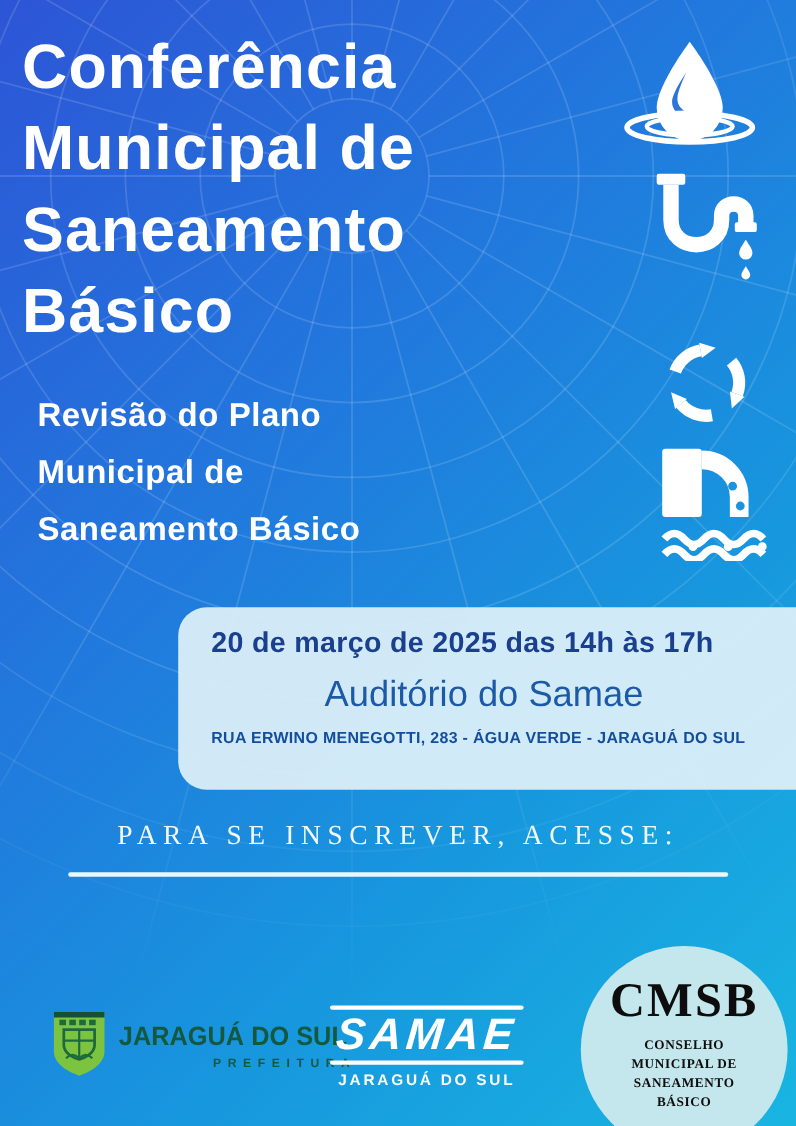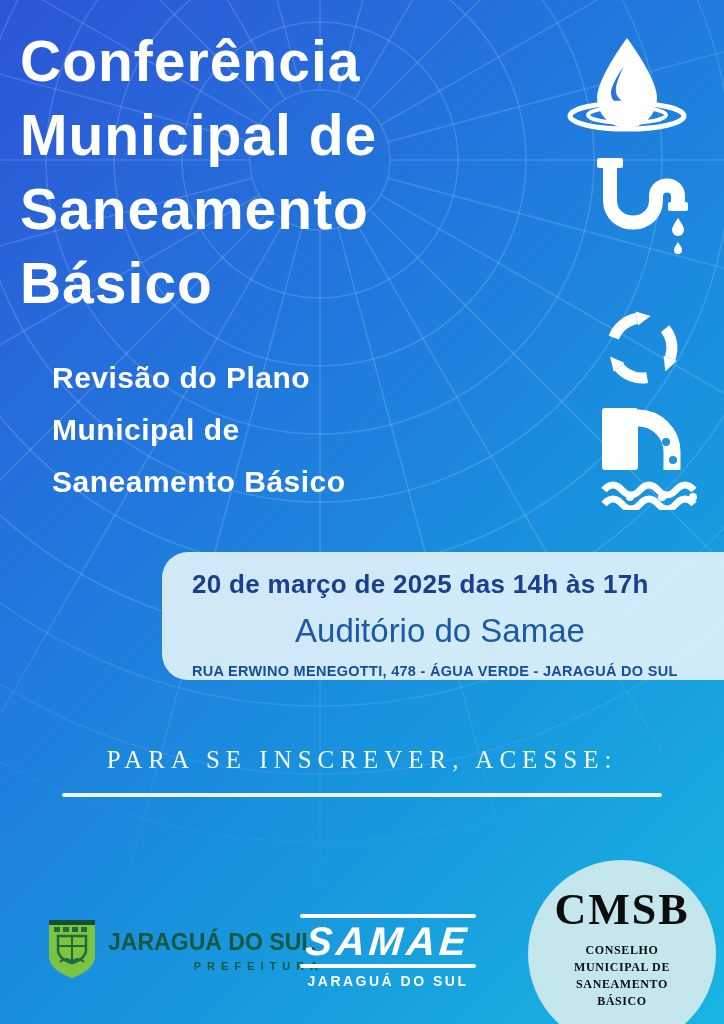--- a/index.html
+++ b/index.html
@@ -9,31 +9,31 @@
     font-family:"Liberation Sans",sans-serif;
   }
   
   .globe{position:absolute;inset:0;width:724px;height:1024px;
     -webkit-mask-image:radial-gradient(ellipse 780px 640px at 40% 27%,#000 52%,transparent 100%);
     mask-image:radial-gradient(ellipse 780px 640px at 40% 27%,#000 52%,transparent 100%);}
   .globe circle,.globe line{fill:none;stroke:#ffffff;stroke-opacity:.14;stroke-width:1.6;}
 
   
   .headline{position:absolute;left:20px;top:24px;color:#fff;font-size:57px;font-weight:800;line-height:74px;letter-spacing:1px;}
-  .subtitle{position:absolute;left:52px;top:352px;color:#fff;font-size:30px;font-weight:700;line-height:52px;letter-spacing:.5px;}
+  .subtitle{position:absolute;left:34px;top:352px;color:#fff;font-size:30px;font-weight:700;line-height:52px;letter-spacing:.5px;}
 
   
   .icon{position:absolute;}
   .icon-drop{left:566px;top:36px;}
   .icon-pipe{left:580px;top:154px;}
   .icon-recycle{left:592px;top:292px;}
   .icon-sewage{left:596px;top:404px;}
 
   
-  .info-box{position:absolute;left:162px;top:552px;width:562px;height:128px;
+  .info-box{position:absolute;left:162px;top:552px;width:562px;height:166px;
     background:rgba(216,237,248,.96);border-radius:26px 0 0 26px;
     box-sizing:border-box;padding:17px 36px 0 30px;}
   .event-date{font-size:26px;font-weight:800;color:#193f8e;letter-spacing:.3px;}
   .event-venue{font-size:33px;font-weight:400;color:#1d5aa6;text-align:center;margin-top:12px;}
   .event-address{font-size:14.5px;font-weight:800;color:#134e9e;margin-top:13px;letter-spacing:.3px;}
 
   
   .register{position:absolute;left:62px;top:746px;width:600px;text-align:center;color:#f2fafe;font-family:Liberation Serif, serif;}
   .register-cta{font-size:25px;letter-spacing:6px;}
   .register-url{font-size:25px;letter-spacing:3px;margin-top:9px;}
@@ -158,21 +158,21 @@
       <path d="M8 100 q9 -10 18 0 t18 0 t18 0 t18 0 t18 0" fill="none" stroke="#fff" stroke-width="7"></path>
       <circle cx="34" cy="93" r="4" fill="#fff"></circle>
       <circle cx="66" cy="93" r="4" fill="#fff"></circle>
       <circle cx="97" cy="93" r="4" fill="#fff"></circle>
     </svg>
   </span>
 
   <div class="info-box">
     <div class="event-date">20 de março de 2025 das 14h às 17h</div>
     <div class="event-venue">Auditório do Samae</div>
-    <div class="event-address">RUA ERWINO MENEGOTTI, 478 - ÁGUA VERDE - JARAGUÁ DO SUL</div>
+    <div class="event-address">RUA ERWINO MENEGOTTI, 283 - ÁGUA VERDE - JARAGUÁ DO SUL</div>
   </div>
 
   <div class="register">
     <div class="register-cta">PARA SE INSCREVER, ACESSE:</div>
     <div class="register-rule"></div>
   </div>
 
   <div class="pref-logo">
     <span>
       <svg width="52" height="64" viewBox="0 0 52 64">

